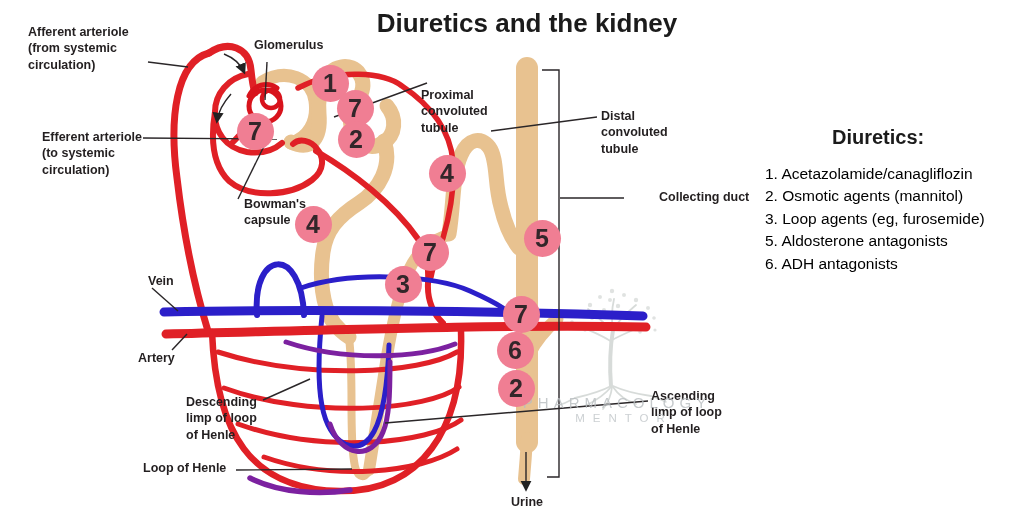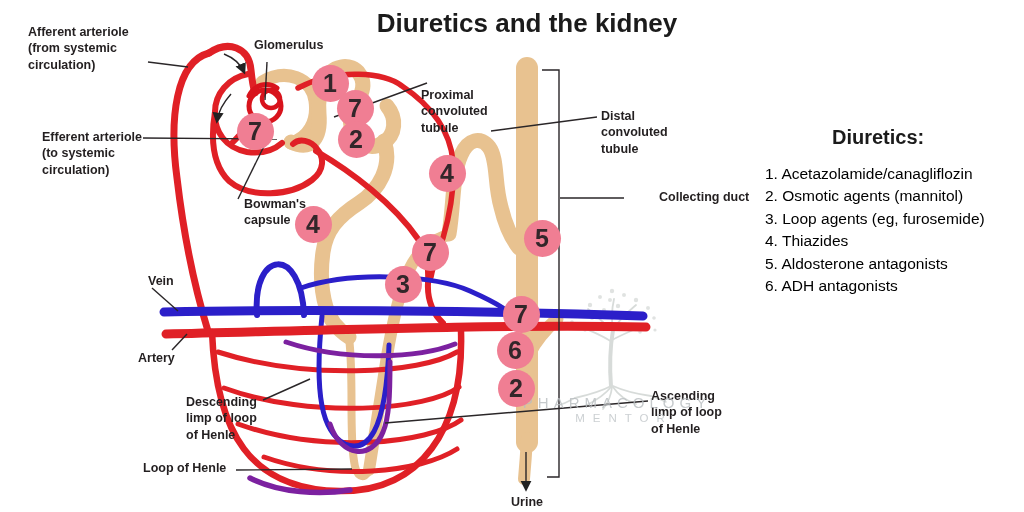--- a/index.html
+++ b/index.html
@@ -174,21 +174,20 @@
   <div class="lbl" style="left:527px;top:494px;transform:translateX(-50%);">Urine</div>
 
   <div class="wm-text1">PHARMACOLOGY</div>
   <div class="wm-text2">MENTOR</div>
 
   <div class="legend-heading">Diuretics:</div>
   <div class="legend-list">
       <div class="legend-item">1. Acetazolamide/canagliflozin</div>
       <div class="legend-item">2. Osmotic agents (mannitol)</div>
       <div class="legend-item">3. Loop agents (eg, furosemide)</div>
-      <div class="legend-item">4. Thiazides</div>
       <div class="legend-item">5. Aldosterone antagonists</div>
       <div class="legend-item">6. ADH antagonists</div>
     </div>
 
   <div>
       <div class="marker" style="left: 311.5px; top: 64.5px;">1</div>
       <div class="marker" style="left: 336.5px; top: 89.5px;">7</div>
       <div class="marker" style="left: 337.5px; top: 120.5px;">2</div>
       <div class="marker" style="left: 236.5px; top: 112.5px;">7</div>
       <div class="marker" style="left: 294.5px; top: 205.5px;">4</div>

